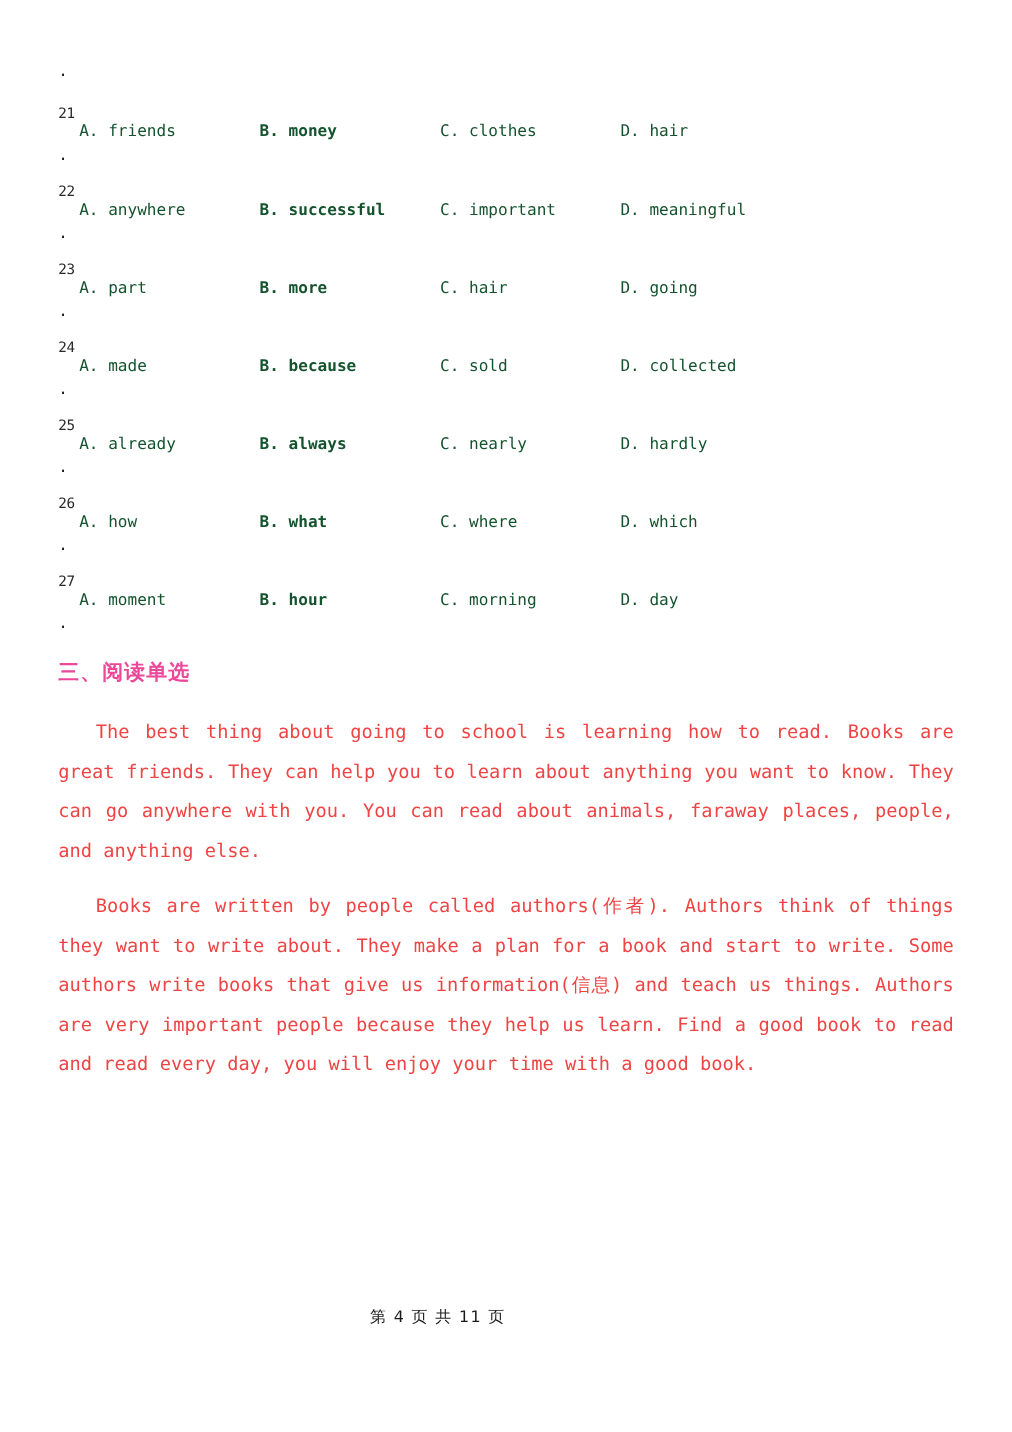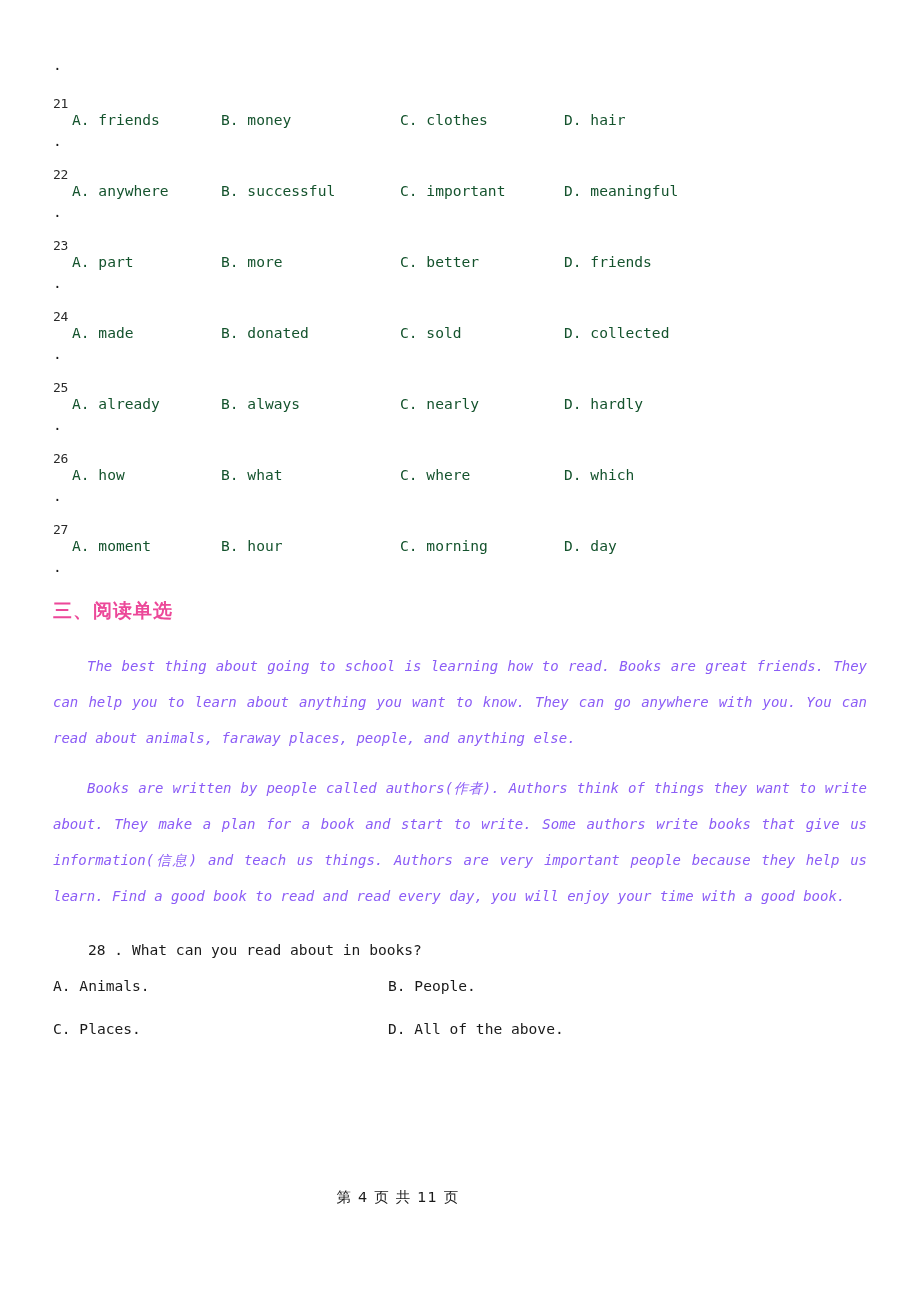--- a/index.html
+++ b/index.html
@@ -74,21 +74,21 @@
     position: absolute;
     top: 14px;
     font-family: "DejaVu Sans Mono", "Liberation Mono", monospace;
     font-size: 14.6px;
     line-height: 20px;
     white-space: nowrap;
     color: #14532d;
   }
 
   .cloze-opt.col-a { left: 72px; }
-  .cloze-opt.col-b { left: 221px; }
+  .cloze-opt.col-b { left: 236px; font-weight: bold; }
   .cloze-opt.col-c { left: 400px; }
   .cloze-opt.col-d { left: 564px; }
 
   
   #section-heading {
     position: absolute;
     left: 53px;
     top: 598px;
     font-family: "DejaVu Sans", "Liberation Sans", sans-serif;
     font-size: 19px;
@@ -100,29 +100,28 @@
   
   #passage {
     position: absolute;
     left: 53px;
     top: 648px;
     width: 814px;
   }
 
   .para {
     font-family: "DejaVu Sans Mono", "Liberation Mono", monospace;
-    font-size: 14px;
+    font-size: 17px;
     line-height: 36px;
     text-align: justify;
     text-justify: inter-word;
     text-indent: 34px;
     margin: 0 0 14px 0;
-    color: #8b5cf6;
+    color: #ef4444;
     hyphens: none;
-    font-style: italic;
   }
 
   
   #questions {
     position: absolute;
     left: 0;
     top: 932px;
     width: 920px;
   }
 
@@ -193,28 +192,28 @@
         <div class="cloze-opt col-a">A. anywhere</div>
         <div class="cloze-opt col-b">B. successful</div>
         <div class="cloze-opt col-c">C. important</div>
         <div class="cloze-opt col-d">D. meaningful</div>
       </div>
       <div class="cloze-row">
         <div class="cloze-num">23</div>
         <div class="cloze-dot">.</div>
         <div class="cloze-opt col-a">A. part</div>
         <div class="cloze-opt col-b">B. more</div>
-        <div class="cloze-opt col-c">C. better</div>
-        <div class="cloze-opt col-d">D. friends</div>
+        <div class="cloze-opt col-c">C. hair</div>
+        <div class="cloze-opt col-d">D. going</div>
       </div>
       <div class="cloze-row">
         <div class="cloze-num">24</div>
         <div class="cloze-dot">.</div>
         <div class="cloze-opt col-a">A. made</div>
-        <div class="cloze-opt col-b">B. donated</div>
+        <div class="cloze-opt col-b">B. because</div>
         <div class="cloze-opt col-c">C. sold</div>
         <div class="cloze-opt col-d">D. collected</div>
       </div>
       <div class="cloze-row">
         <div class="cloze-num">25</div>
         <div class="cloze-dot">.</div>
         <div class="cloze-opt col-a">A. already</div>
         <div class="cloze-opt col-b">B. always</div>
         <div class="cloze-opt col-c">C. nearly</div>
         <div class="cloze-opt col-d">D. hardly</div>
@@ -238,28 +237,17 @@
     </div>
 
   <div id="section-heading">三、阅读单选</div>
 
   <div id="passage">
       <p class="para">The best thing about going to school is learning how to read. Books are great friends. They can help you to learn about anything you want to know. They can go anywhere with you. You can read about animals, faraway places, people, and anything else.</p>
       <p class="para">Books are written by people called authors(作者). Authors think of things they want to write about. They make a plan for a book and start to write. Some authors write books that give us information(信息) and teach us things. Authors are very important people because they help us learn. Find a good book to read and read every day, you will enjoy your time with a good book.</p>
     </div>
 
   <div id="questions">
-      <div class="q-block">
-        <div class="q-stem">28 . What can you read about in books?</div>
-        <div class="q-optrow">
-          <div class="q-opt left">A. Animals.</div>
-          <div class="q-opt right">B. People.</div>
-        </div>
-        <div class="q-optrow">
-          <div class="q-opt left">C. Places.</div>
-          <div class="q-opt right">D. All of the above.</div>
-        </div>
-      </div>
     </div>
 
   <div id="footer">第 4 页 共 11 页</div>
 
 </div>
 
 </body></html>

